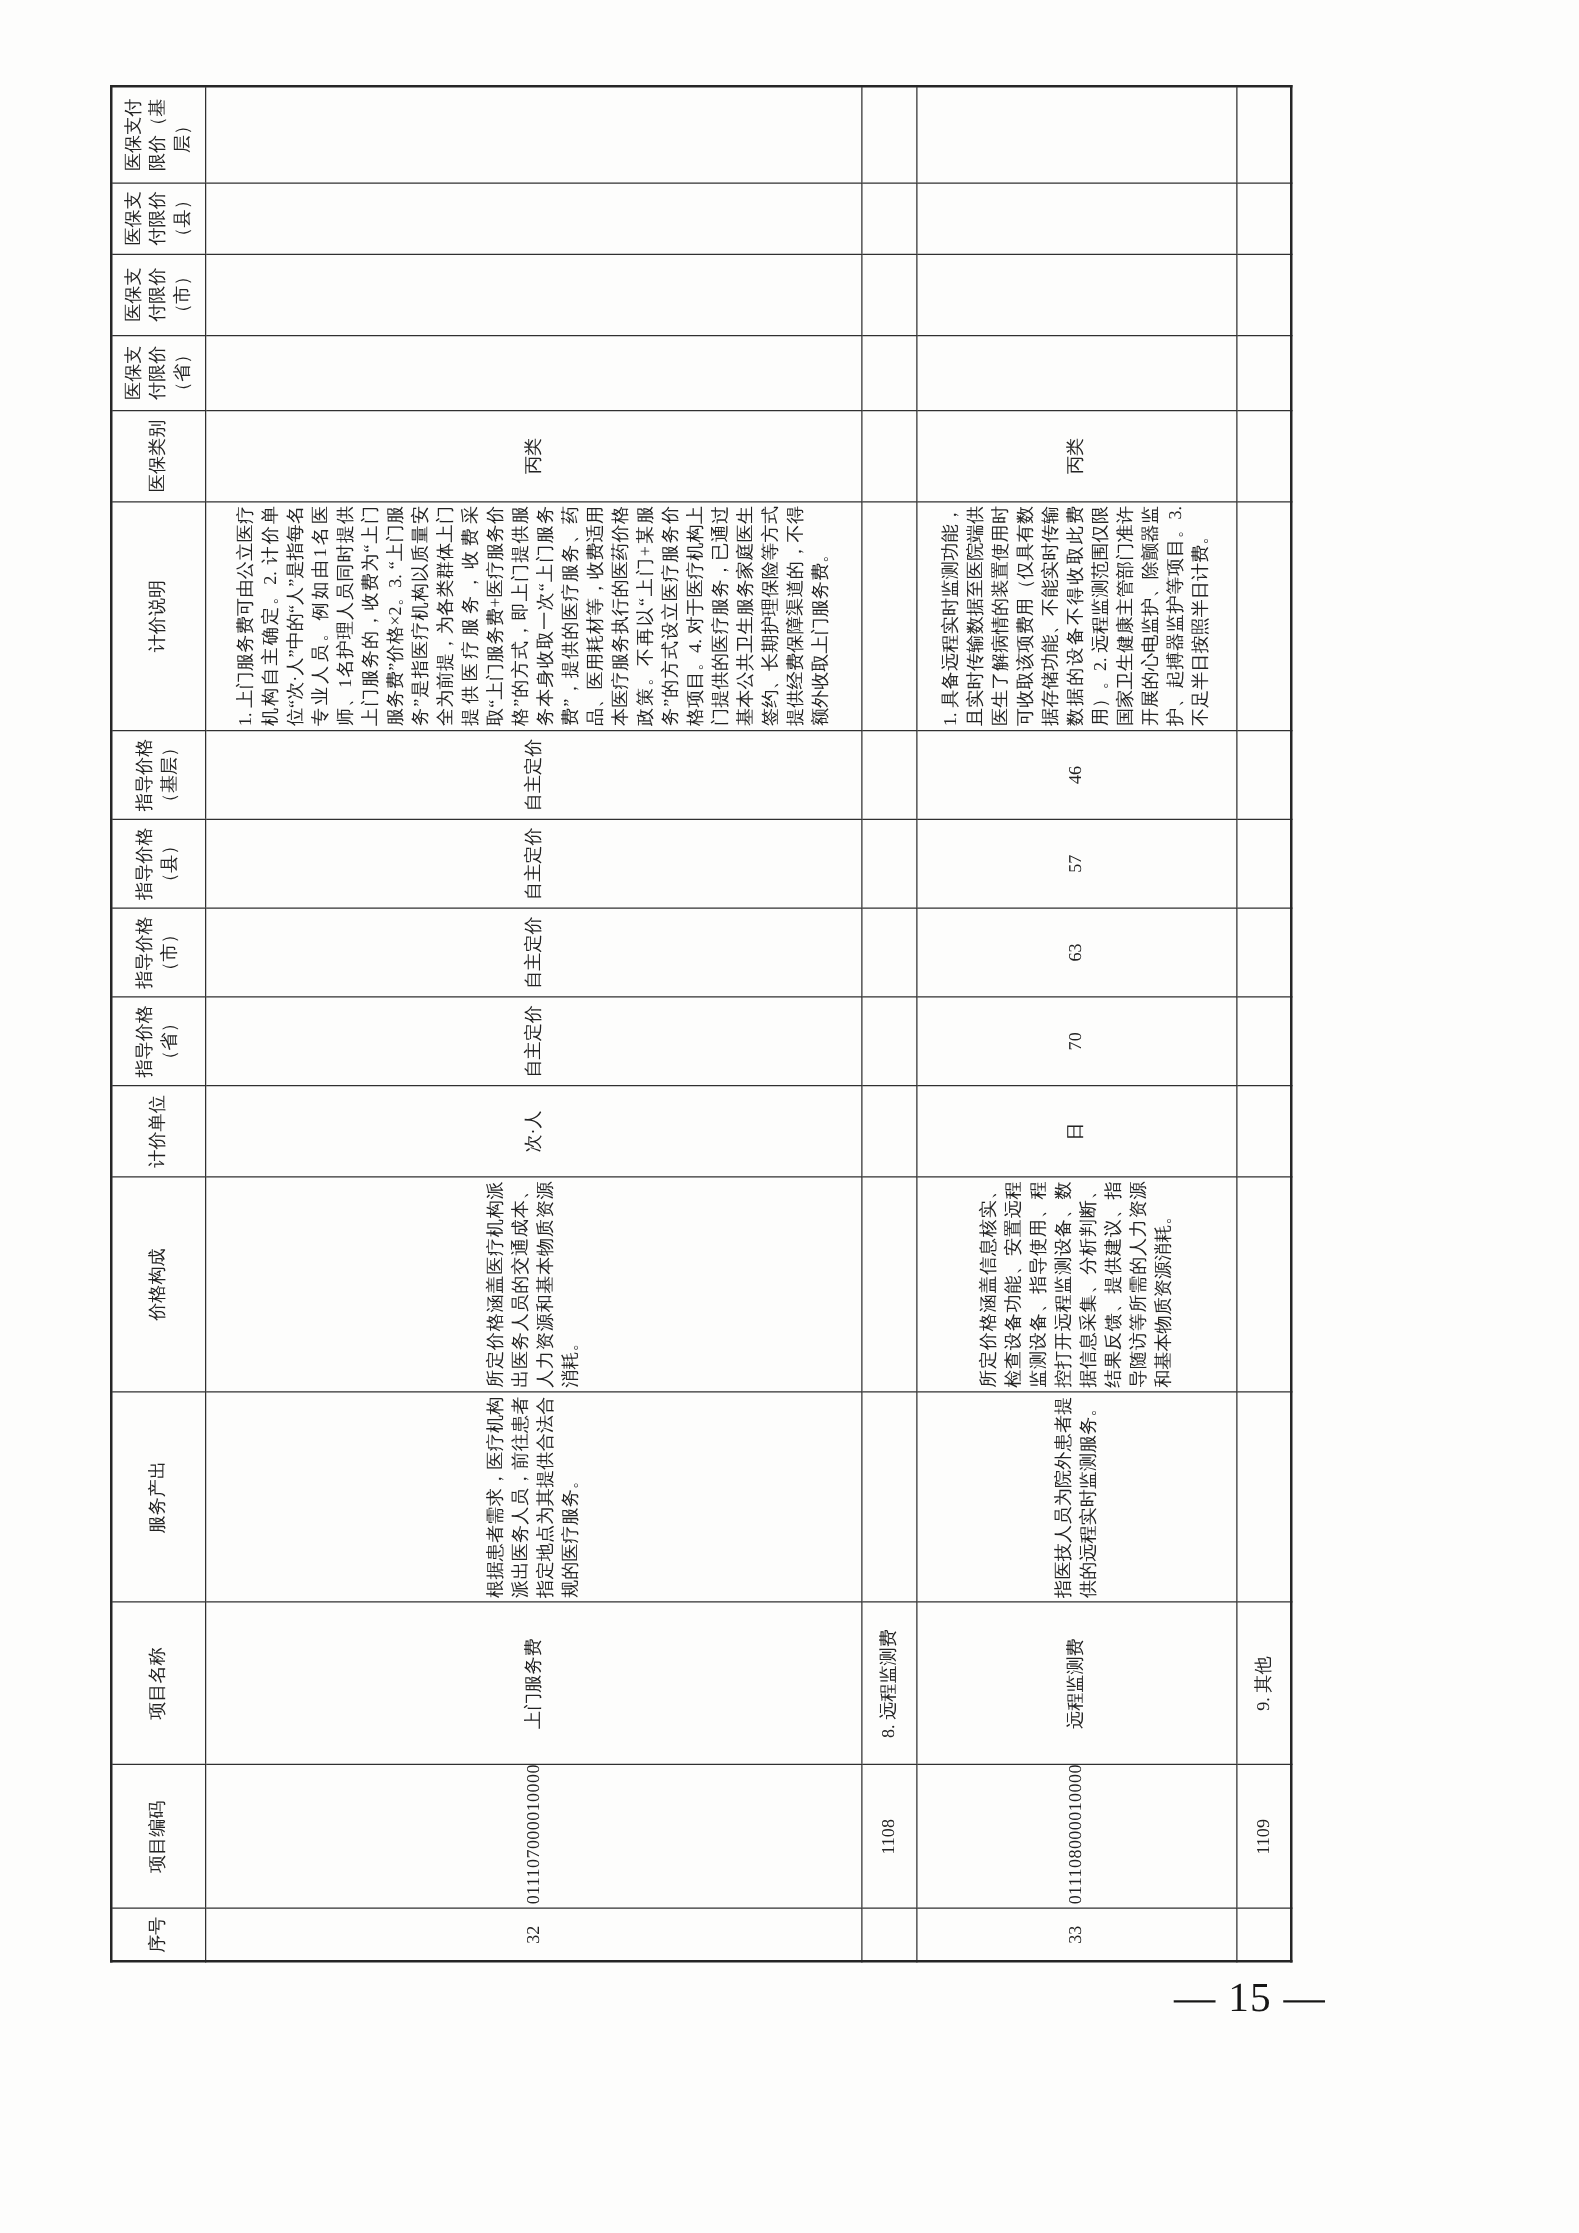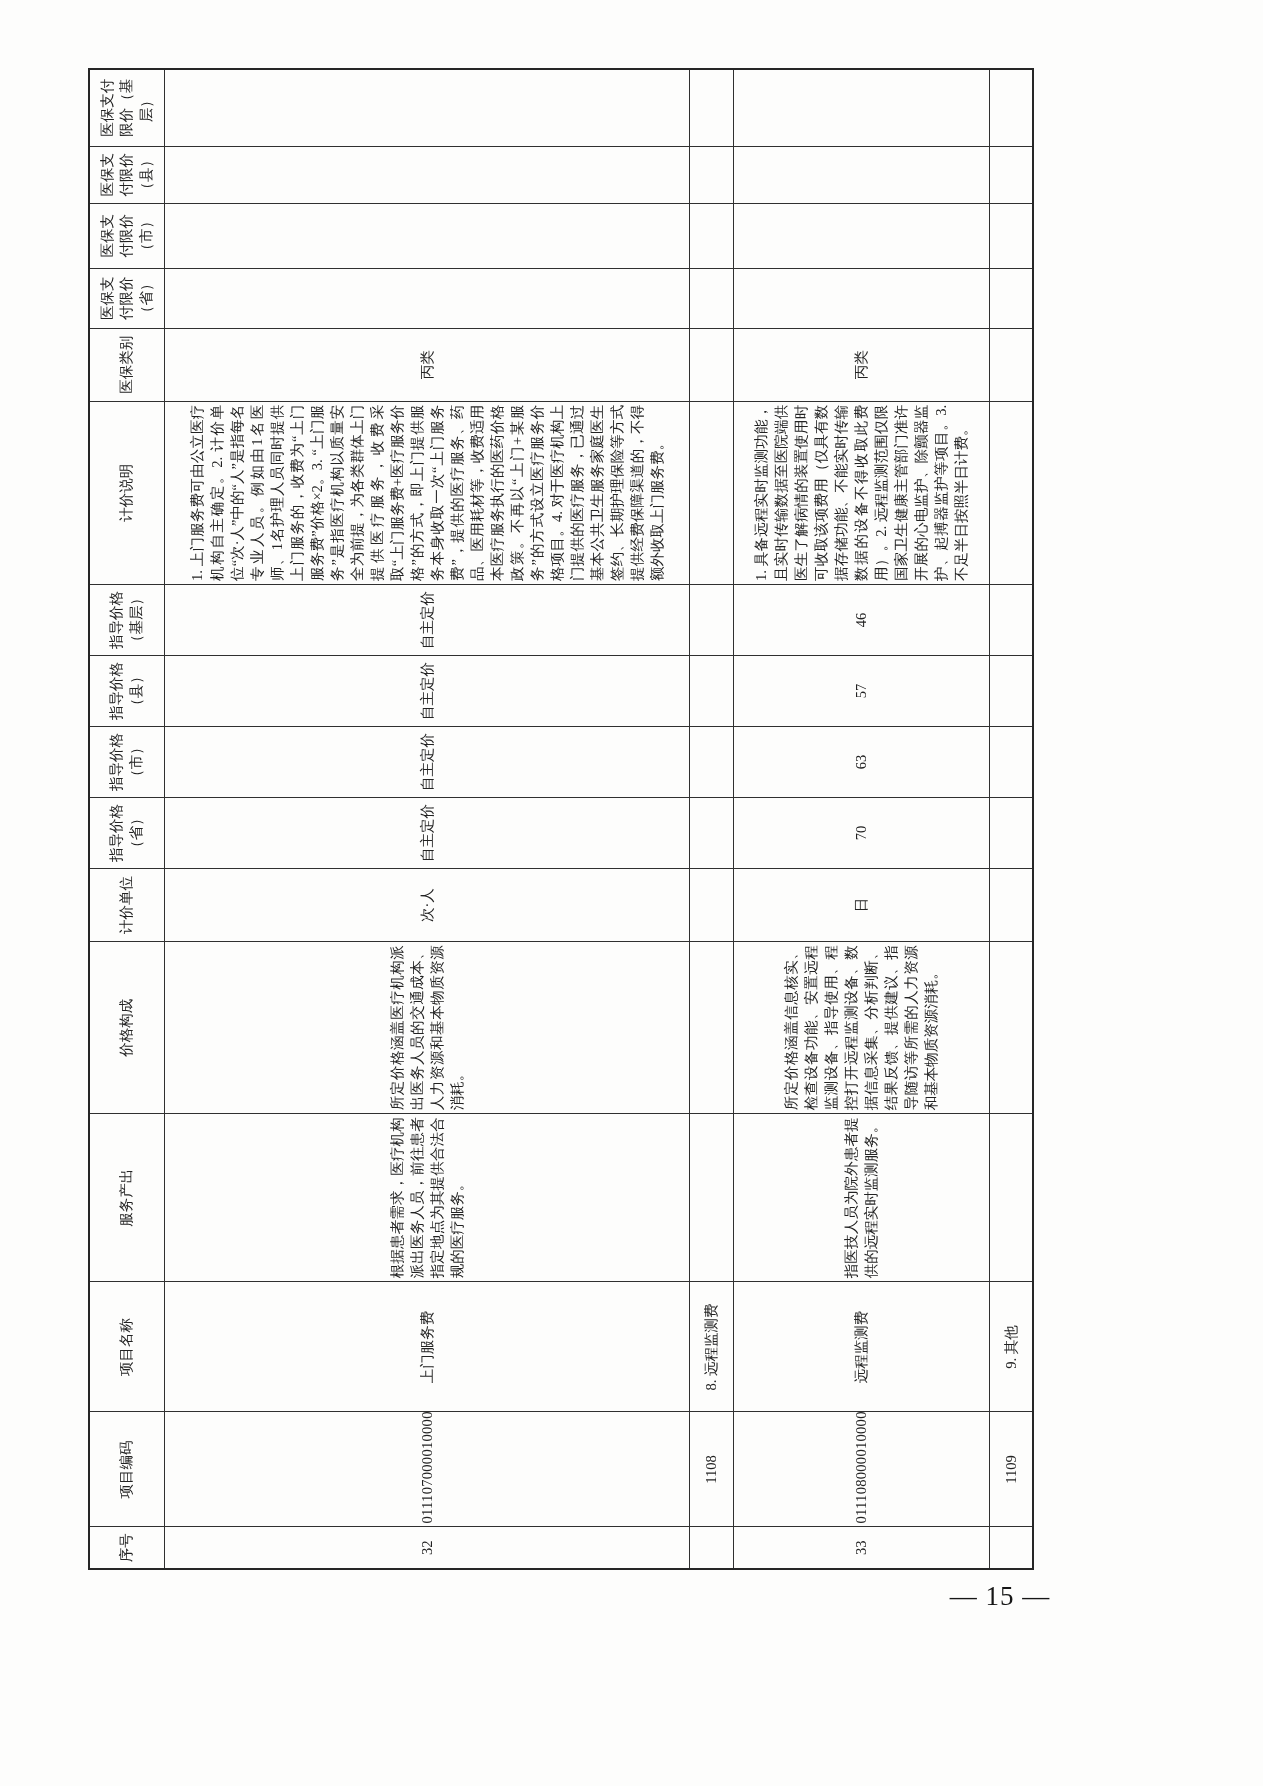--- a/index.html
+++ b/index.html
@@ -12,21 +12,21 @@
        border:2.5px solid #262626;}
   .price td,.price th{border:1.6px solid #303030;font-weight:normal;
        font-size:14.5px;line-height:20px;padding:2px 3px;color:#222;
        overflow:hidden;vertical-align:middle;}
   .price th{text-align:center;padding:2px 4px;line-height:19.5px;}
   .c{text-align:center;white-space:nowrap;}
   .code{text-align:center;white-space:nowrap;font-size:13px;letter-spacing:.3px;}
   .para{text-align:justify;padding:4px 5px;line-height:20.5px;}
   .note{text-align:justify;vertical-align:top;padding:5px 6px;font-size:14px;line-height:19.4px;}
   .footer{position:absolute;left:930px;top:1581px;width:140px;text-align:center;
-       font-size:27px;letter-spacing:1px;color:#161616;}
+       font-size:33px;letter-spacing:1px;color:#161616;}
 </style>
 </head>
 <body>
 
 <div class="sheet">
 
   <div class="rot">
     <table class="price">
       <colgroup>
         <col style="width:42px">

